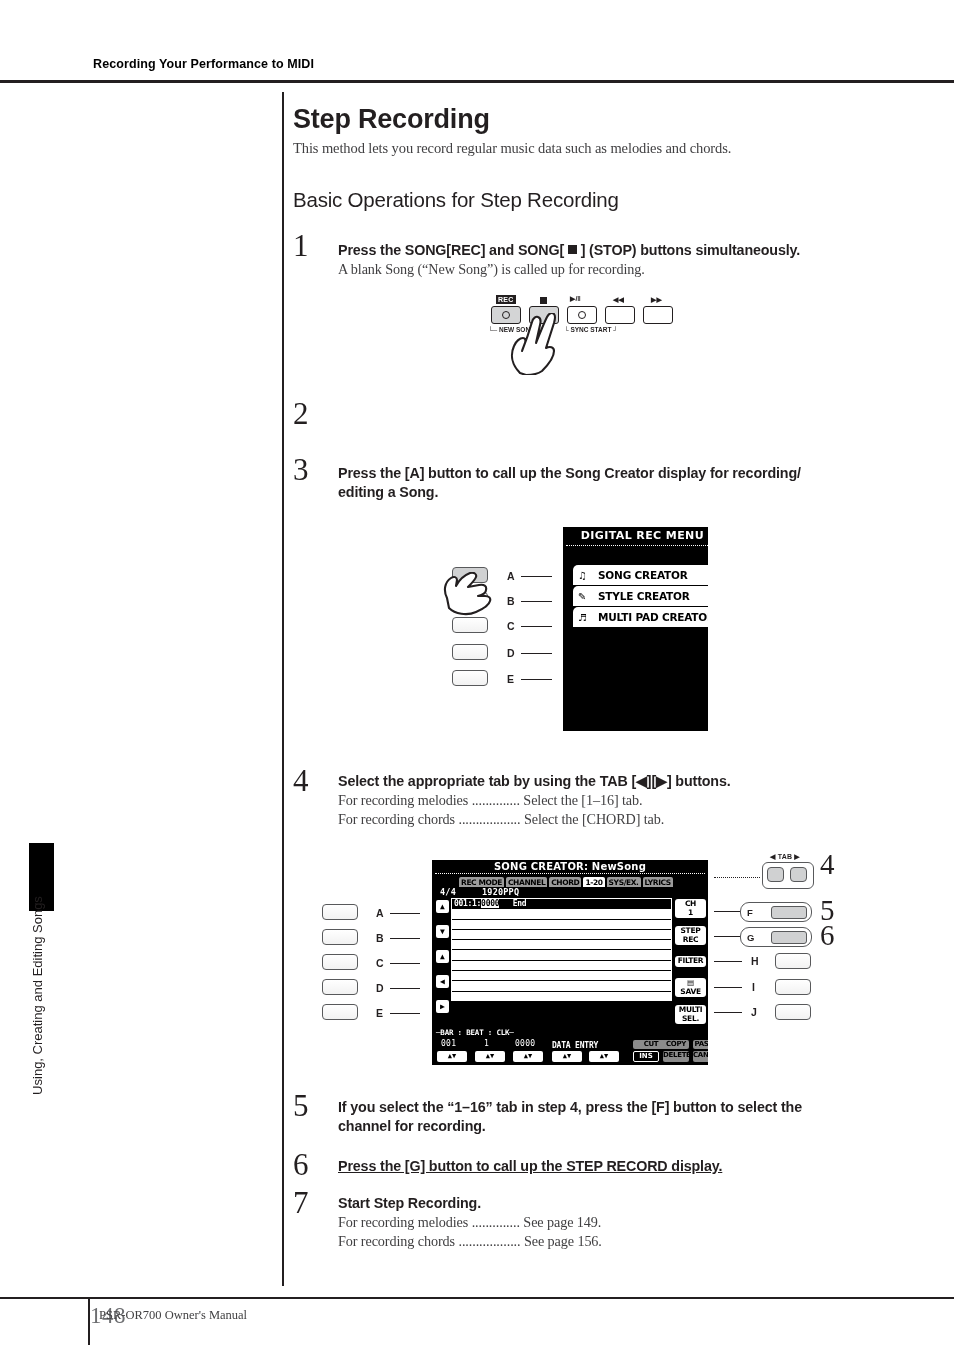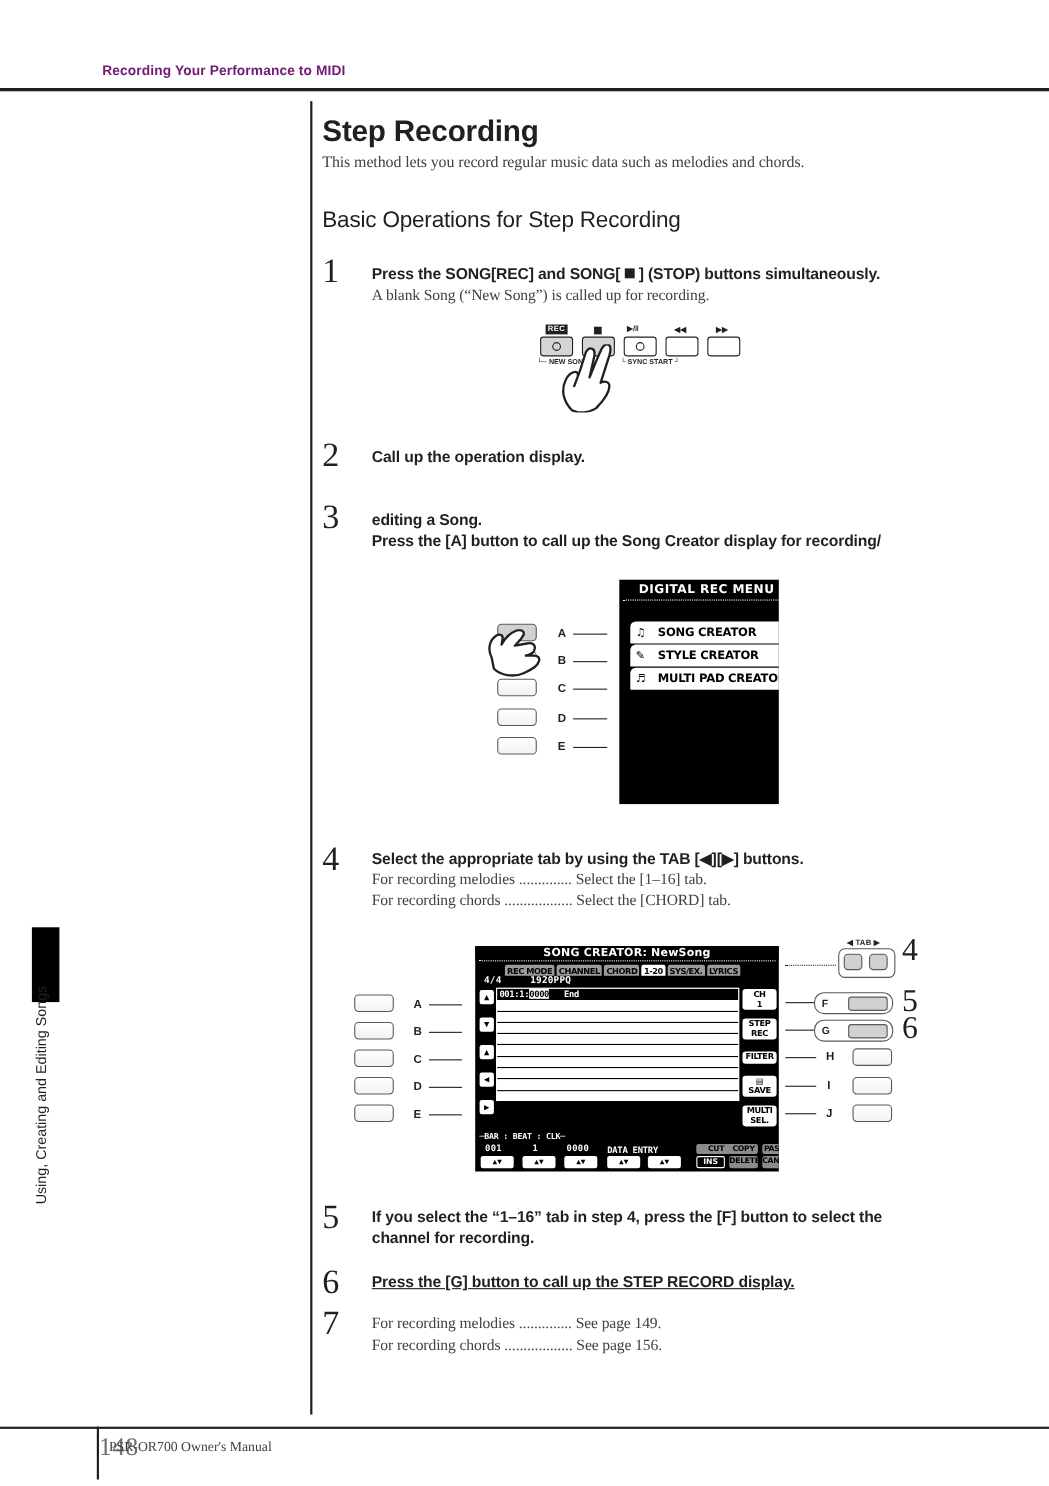--- a/index.html
+++ b/index.html
@@ -17,21 +17,21 @@
   }
 
   
   .runhead {
     position: absolute;
     left: 93px;
     top: 57px;
     font-size: 12.5px;
     font-weight: bold;
     letter-spacing: 0.1px;
-    color: #701a75;
+    color: #000000;
   }
   .runrule {
     position: absolute;
     left: 0px;
     top: 80px;
     width: 954px;
     height: 2.5px;
     background: #231f20;
   }
 
@@ -435,21 +435,21 @@
     font-size: 7.5px;
     font-weight: bold;
     font-family: "DejaVu Sans Mono", monospace;
     white-space: pre;
     letter-spacing: -0.2px;
   }
   .bb-val {
     position: absolute;
     color: #ffffff;
     font-size: 8px;
-    font-weight: bold;
+    font-weight: normal;
     font-family: "DejaVu Sans Mono", monospace;
     letter-spacing: 0.3px;
   }
   .bb-ud {
     position: absolute;
     background: #ffffff;
     border-radius: 2px;
     height: 11px;
     display: flex;
     align-items: center;
@@ -578,27 +578,26 @@
   <svg class="hand-svg" style="left:22px; top:18px;" width="70" height="62" viewBox="0 0 70 62">
     <path d="M14,60 C6,52 4,42 8,33 C10,28 14,25 17,25 C19,25 20,27 19,30 L16,38
              C20,28 24,16 26,9 C27,5 30,3 32,4 C35,5 35,8 34,12 L30,30
              C34,20 38,10 41,4 C43,0 46,-1 48,1 C50,3 49,6 48,10 L40,35
              C44,33 48,34 48,38 C48,44 42,52 36,58 C32,61 24,62 20,62 Z" fill="#ffffff" stroke="#231f20" stroke-width="2.1" stroke-linejoin="round"></path>
   </svg>
 </div>
 
 <div class="stepnum" style="left:293px; top:396px;">2</div>
 <div class="stepbody" style="top:407px;">
-  <span class="lead">Call up the operation display.</span>
 </div>
 
 <div class="stepnum" style="left:293px; top:452px;">3</div>
 <div class="stepbody" style="top:464px;">
+  <span class="lead">Press the [A] button to call up the Song Creator display for recording/</span>
   <span class="lead">editing a Song.</span>
-  <span class="lead">Press the [A] button to call up the Song Creator display for recording/</span>
 </div>
 
 <div>
 
   <div class="pbtn grey" style="left:452px; top:567px;"></div>
   <div class="pbtn" style="left:452px; top:592px;"></div>
   <div class="pbtn" style="left:452px; top:617px;"></div>
   <div class="pbtn" style="left:452px; top:644px;"></div>
   <div class="pbtn" style="left:452px; top:670px;"></div>
 
@@ -789,20 +788,21 @@
   <span class="lead">channel for recording.</span>
 </div>
 
 <div class="stepnum" style="left:293px; top:1147px;">6</div>
 <div class="stepbody" style="top:1157px;text-decoration:underline;">
   <span class="lead">Press the [G] button to call up the STEP RECORD display.</span>
 </div>
 
 <div class="stepnum" style="left:293px; top:1185px;">7</div>
 <div class="stepbody" style="top:1194px;">
+  <span class="lead">Start Step Recording.</span>
   <span class="dotrow">For recording melodies .............. See page 149.</span>
   <span class="dotrow">For recording chords .................. See page 156.</span>
 </div>
 
 <div class="footrule"></div>
 <div class="footnum">148</div>
 <div class="footbar"></div>
 <div class="foottext">PSR-OR700 Owner's Manual</div>
 
 </body></html>

